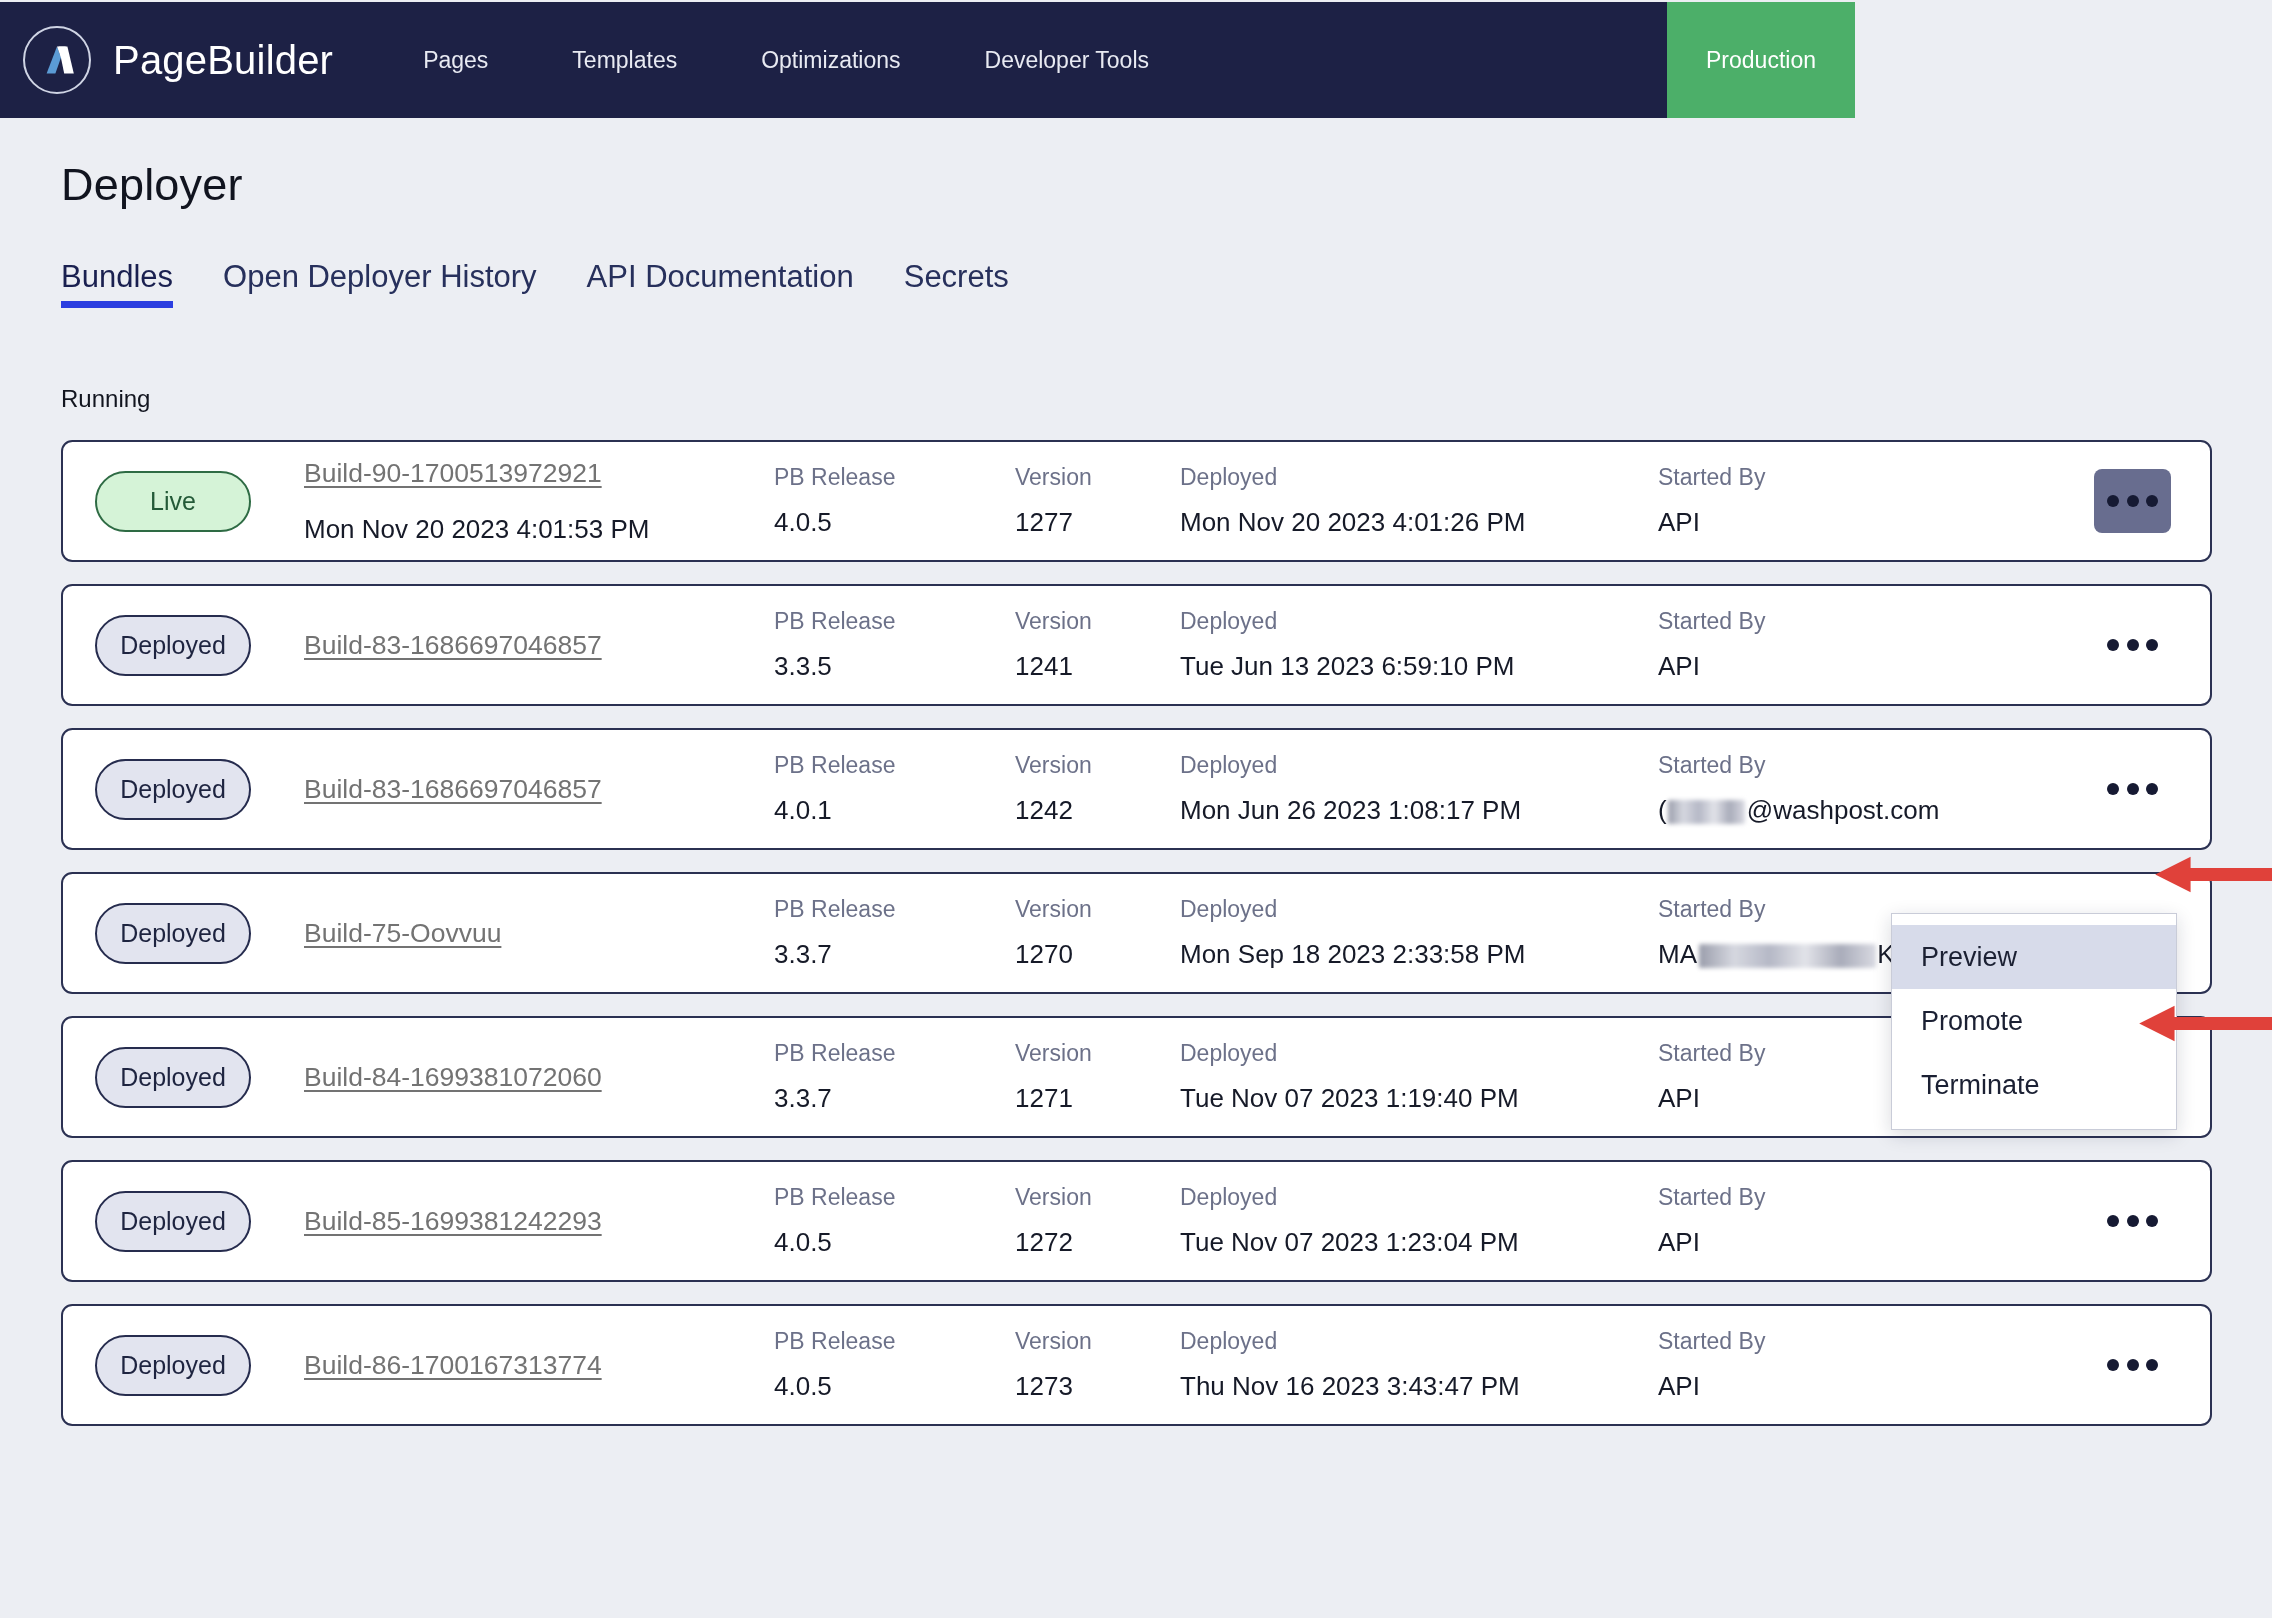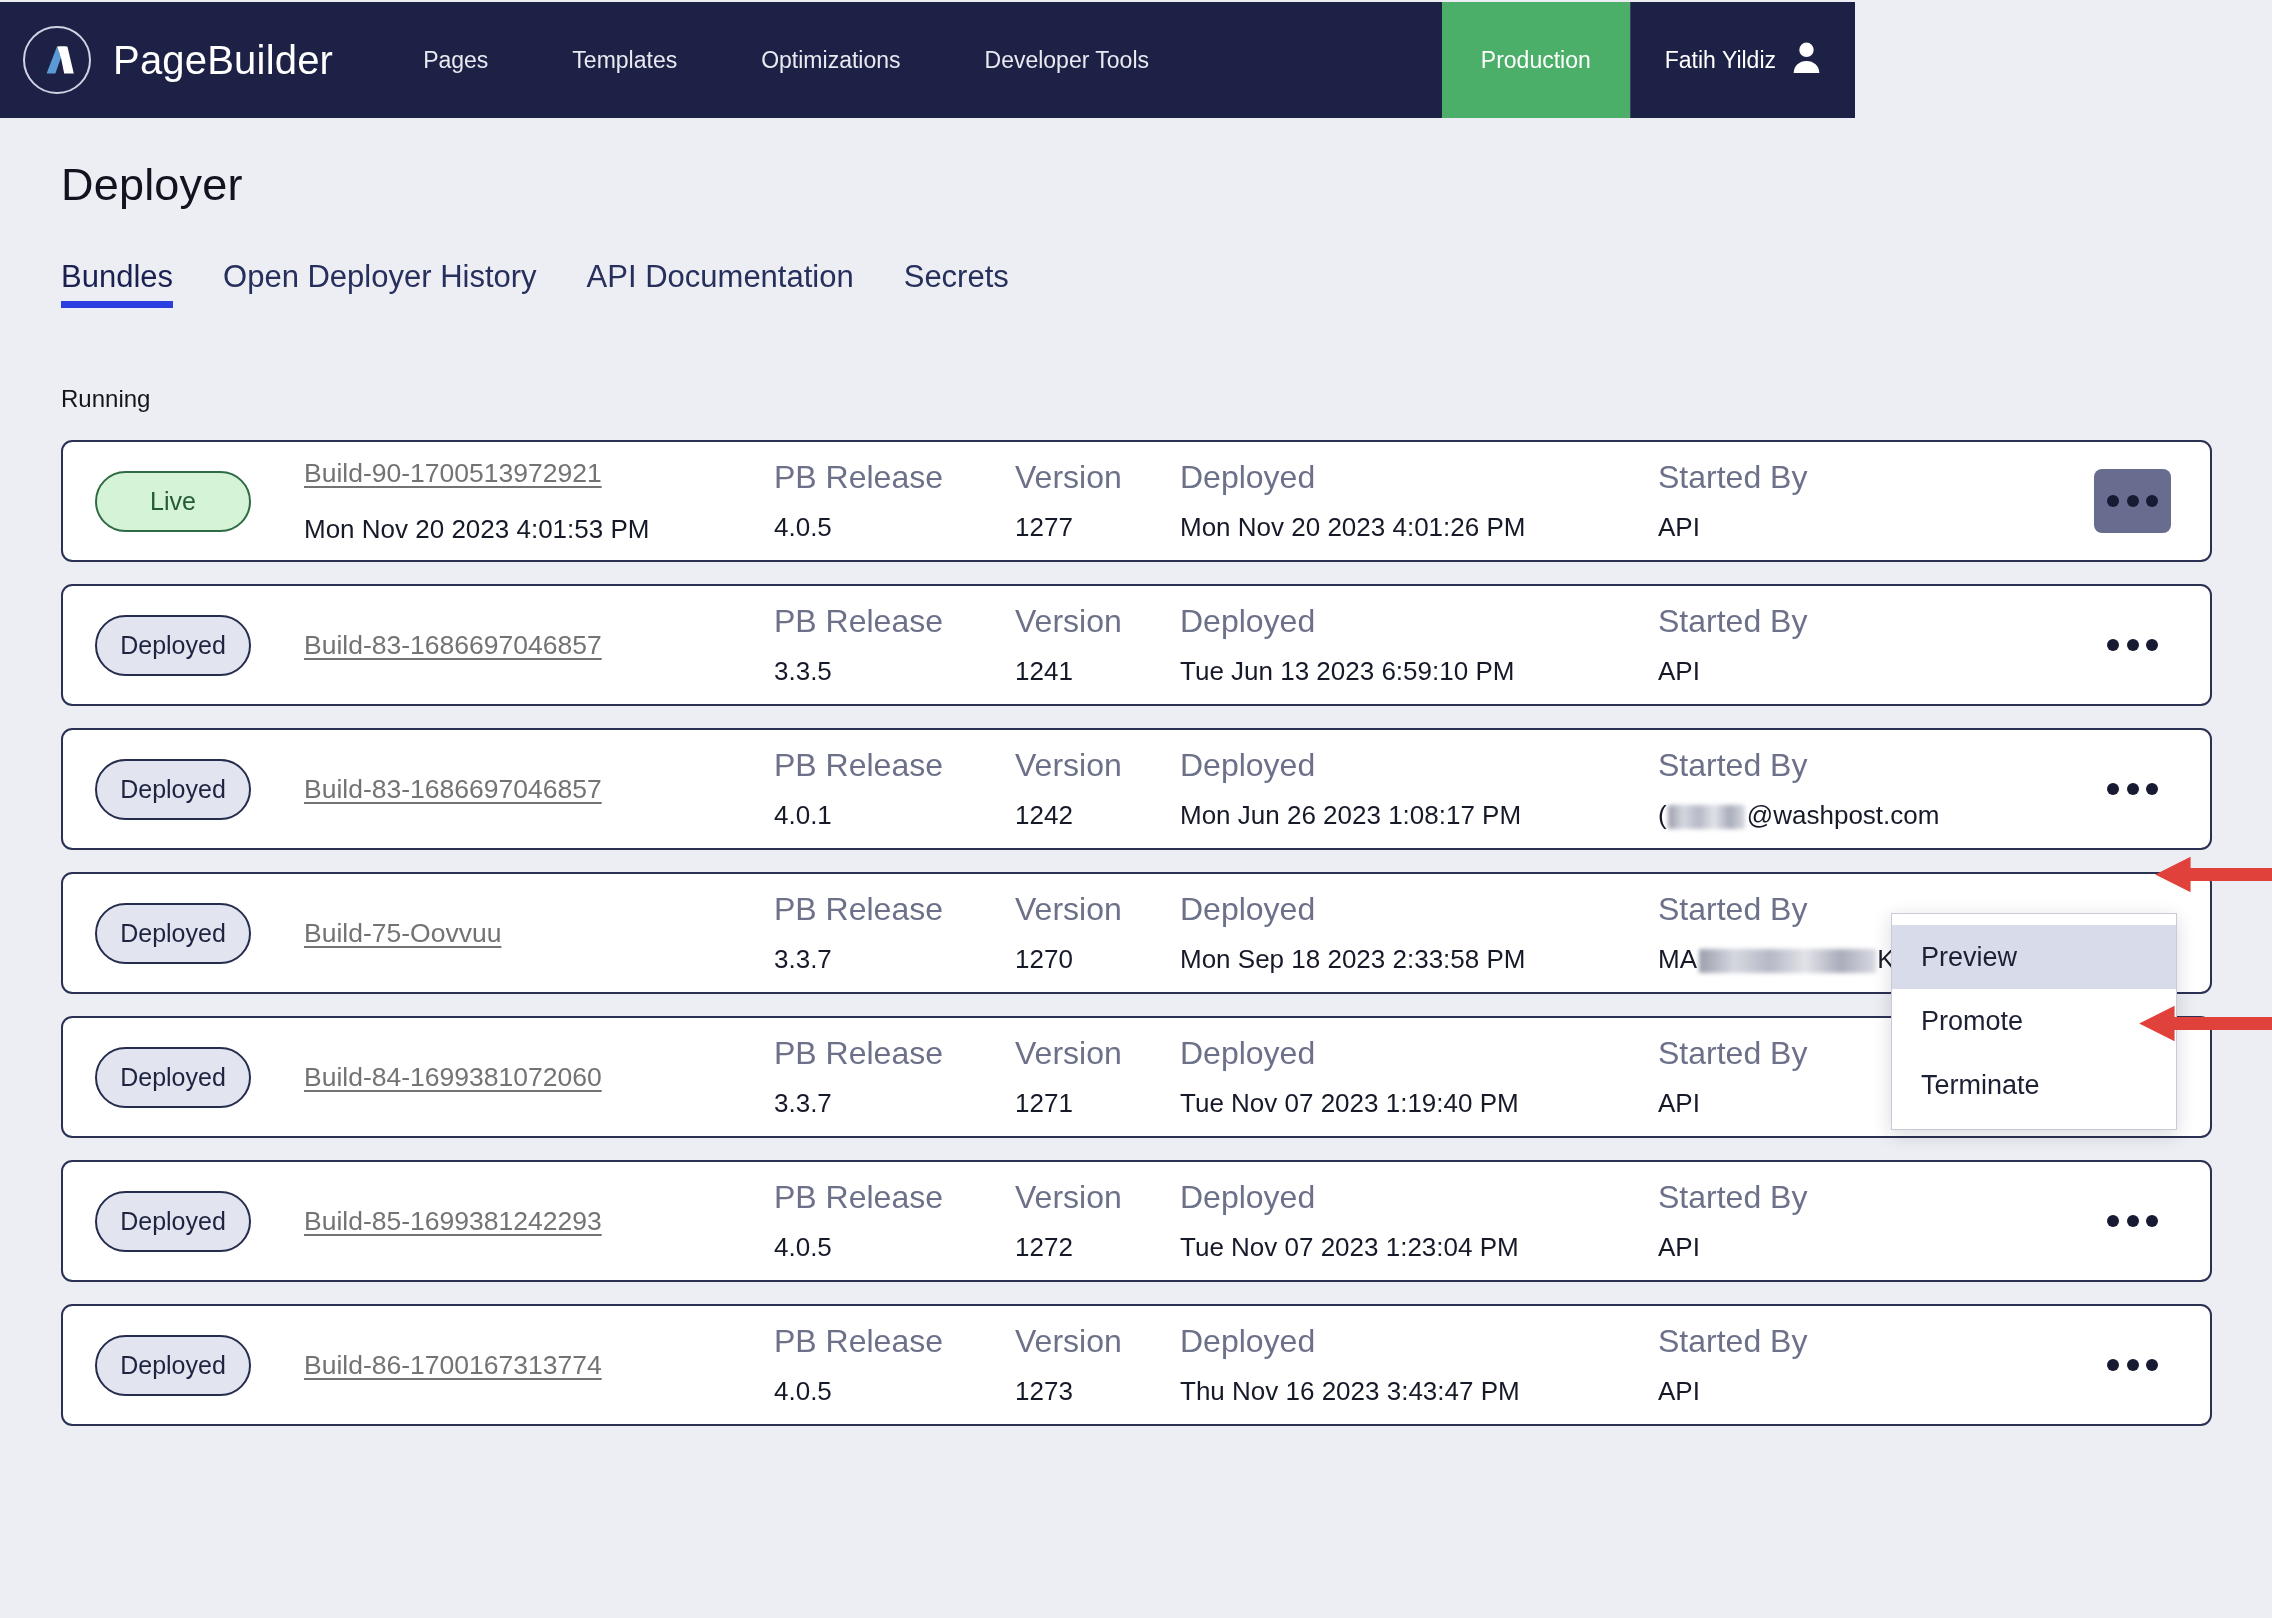--- a/index.html
+++ b/index.html
@@ -93,21 +93,21 @@
   .c-version { width: 165px; }
   .c-deployed { width: 478px; }
   .c-startedby { width: 418px; }
   .c-actions { flex: 1 1 auto; display: flex; align-items: center; justify-content: flex-end; padding-right: 39px; }
 
   .link {
     display: block; color: #737373; font-size: 26.5px; text-decoration: underline;
     text-underline-offset: 4px; cursor: pointer; white-space: nowrap;
   }
   .sub { display: block; color: #161a28; font-size: 26px; margin-top: 25px; white-space: nowrap; }
-  .hdr { display: block; color: #6c7189; font-size: 32px; white-space: nowrap; }
+  .hdr { display: block; color: #6c7189; font-size: 23px; white-space: nowrap; }
   .val { display: block; color: #161a28; font-size: 26px; margin-top: 15.3px; white-space: nowrap; }
 
   .kebab {
     display: flex; align-items: center; justify-content: center; gap: 7.2px;
     width: 77px; height: 64px; border-radius: 8px; cursor: pointer;
   }
   .kebab.filled { background: #686d8f; }
   .kebab i { width: 12px; height: 12px; border-radius: 50%; background: #161a33; display: block; }
 
   .redact { display: inline-block; vertical-align: middle;
@@ -157,29 +157,20 @@
 
     <div class="navlinks">
       <div class="navlink">Pages</div>
       <div class="navlink">Templates</div>
       <div class="navlink">Optimizations</div>
       <div class="navlink">Developer Tools</div>
     </div>
 
     <div class="env-pill">Production</div>
 
-    <div class="user-box">
-      <span>Fatih Yildiz</span>
-      <span class="user-icon">
-        <svg width="29" height="32" viewBox="0 0 36 40" aria-hidden="true">
-          <circle cx="18" cy="11" r="9" fill="#ffffff"></circle>
-          <path d="M2 40c0-9 7.2-15 16-15s16 6 16 15z" fill="#ffffff"></path>
-        </svg>
-      </span>
-    </div>
   </div>
 
   <div class="content">
 
     <div class="page-title">Deployer</div>
 
     <div class="tabs">
       <div class="tab active">Bundles</div>
       <div class="tab">Open Deployer History</div>
       <div class="tab">API Documentation</div>

